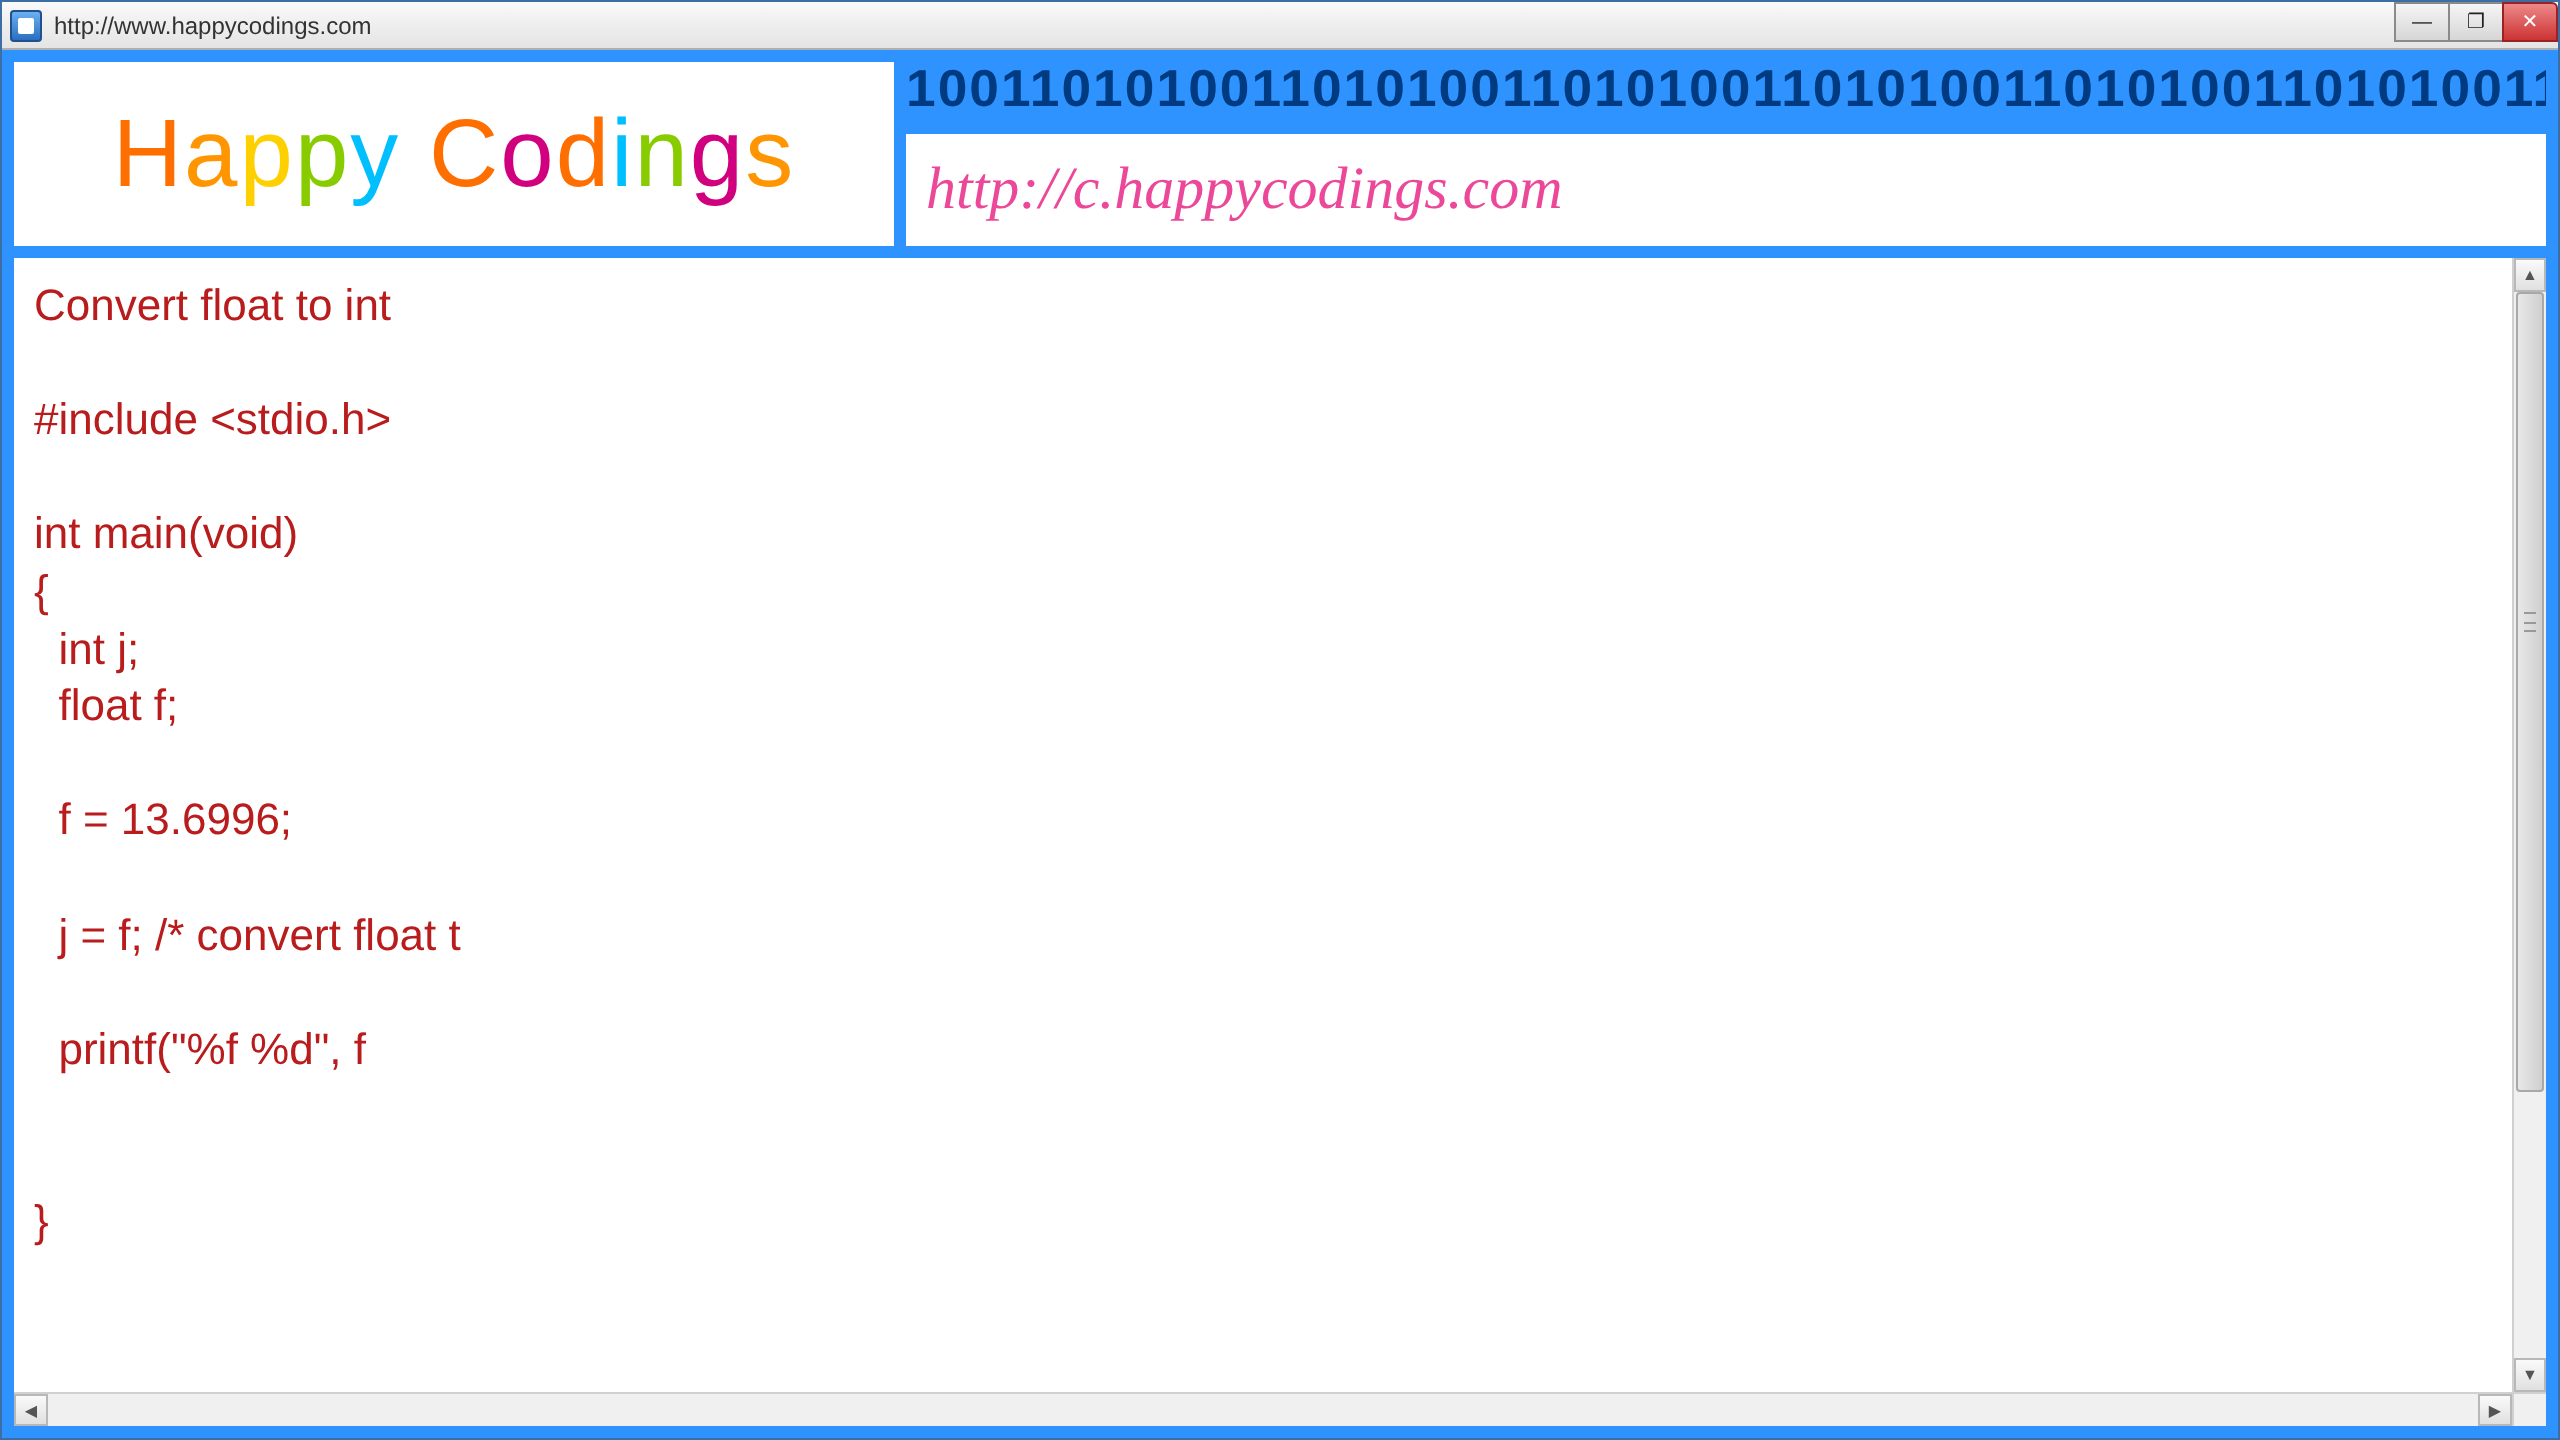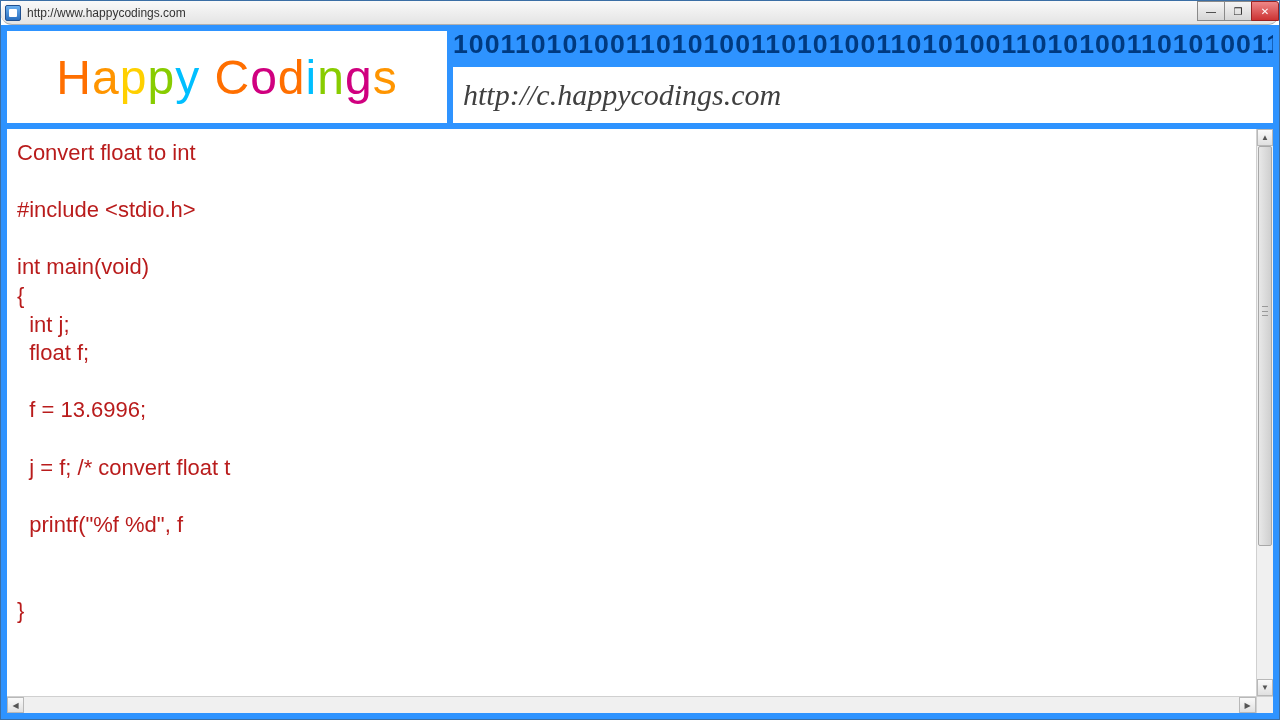--- a/index.html
+++ b/index.html
@@ -19,21 +19,20 @@
     border: 1px solid #3a6ea5;
   }
   .titlebar {
     height: 24px;
     background: linear-gradient(to bottom, #f9f9f9, #e4e4e4);
     border-bottom: 1px solid #b0b0b0;
     display: flex;
     align-items: center;
     padding-left: 4px;
     position: relative;
-    border-radius: 11px;
   }
   .app-icon {
     width: 16px;
     height: 16px;
     margin-right: 6px;
     background: linear-gradient(to bottom, #6bb0f0, #2a6fbf);
     border: 1px solid #205090;
     border-radius: 2px;
     position: relative;
   }
@@ -129,21 +128,21 @@
   .binary-strip svg { width: 100%; height: 100%; }
   .url-box {
     flex: 1;
     background: #fff;
     display: flex;
     align-items: center;
     padding-left: 10px;
     font-family: "Brush Script MT", "Comic Sans MS", cursive;
     font-style: italic;
     font-size: 30px;
-    color: #404040;
+    color: #ec4899;
   }
 
   .content-wrap {
     flex: 1;
     background: #fff;
     position: relative;
     display: flex;
     flex-direction: column;
   }
   .content {

